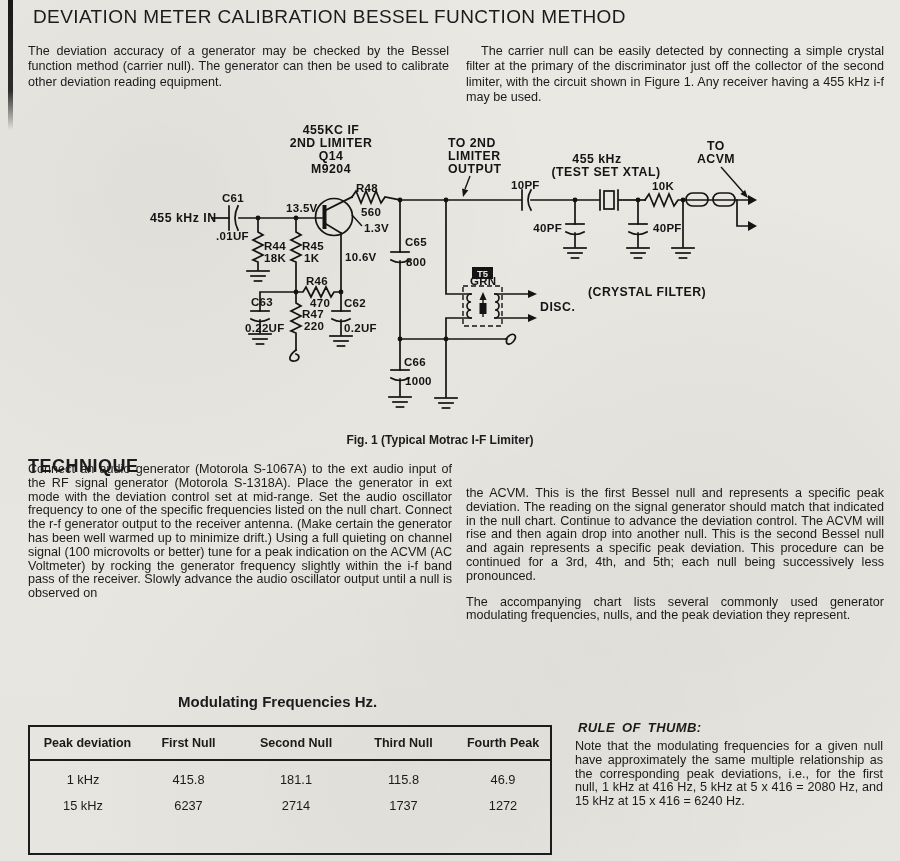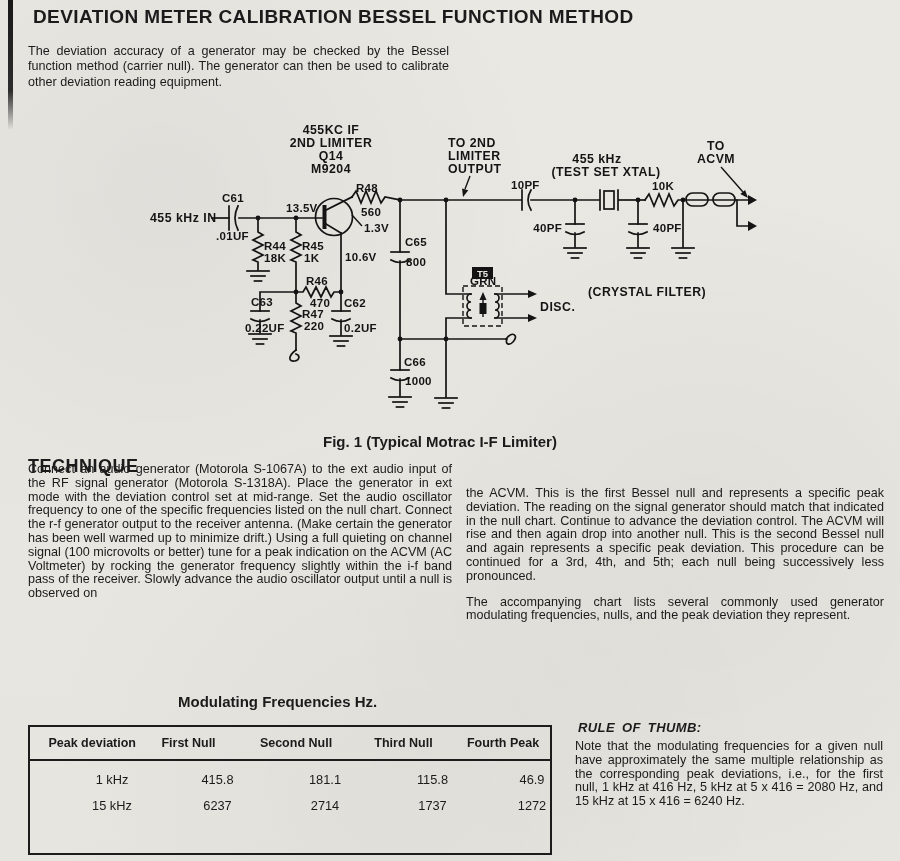--- a/index.html
+++ b/index.html
@@ -9,41 +9,41 @@
     background:
       radial-gradient(circle at 18% 22%, rgba(0,0,0,0.04), transparent 38%),
       radial-gradient(circle at 78% 64%, rgba(0,0,0,0.035), transparent 42%),
       radial-gradient(circle at 45% 90%, rgba(0,0,0,0.03), transparent 40%),
       linear-gradient(180deg,#eae8e3,#e7e5df);
   }
   .abs{position:absolute;}
   .streak{left:8px;top:0;width:5px;height:130px;
     background:linear-gradient(180deg,#181818 0%,#2d2d2d 70%,rgba(40,40,40,0) 100%);
     filter:blur(.4px);}
-  .title{left:33px;top:6px;font-size:19px;font-weight:bold;letter-spacing:.4px;white-space:nowrap;}
+  .title{left:33px;top:6px;font-size:19px;font-weight:normal;letter-spacing:.4px;white-space:nowrap;}
   .para{font-size:12.6px;line-height:15.4px;text-align:justify;}
   .tight{line-height:13.8px;}
   .intro-left{left:28px;top:44px;width:421px;}
   .intro-right{left:466px;top:44px;width:418px;text-indent:15px;}
   .h2{font-size:18px;font-weight:bold;letter-spacing:.5px;white-space:nowrap;}
   .h-technique{left:28px;top:456px;}
   .tech-left{left:28px;top:463px;width:424px;}
   .tech-right{left:466px;top:487px;width:418px;}
   .tech-right .p2{margin-top:12px;}
   .h-bessel{left:29px;top:662px;}
   .h-modulating{left:178px;top:693px;font-size:15px;font-weight:bold;white-space:nowrap;}
-  .fig-caption{left:290px;top:433px;width:300px;text-align:center;font-size:15px;font-weight:bold;white-space:nowrap;}
+  .fig-caption{left:290px;top:433px;width:300px;text-align:center;font-size:12px;font-weight:bold;white-space:nowrap;}
   
   .ntable{left:28px;top:725px;width:524px;height:130px;border:2px solid #1c1c1c;box-sizing:border-box;background:transparent;}
   .trow{display:grid;grid-template-columns:106px 105px 110px 105px 94px;align-items:center;}
   .thead{height:32px;border-bottom:2.5px solid #1c1c1c;}
   .thead .cell{font-size:12.5px;font-weight:bold;text-align:center;white-space:nowrap;}
-  .thead .cell:first-child{text-align:right;padding-left:9px;}
+  .thead .cell:first-child{text-align:center;padding-left:9px;}
   .tbody{padding-top:5px;}
-  .tbody .trow{height:26px;margin-left:29px;}
+  .tbody .trow{height:26px;}
   .tbody .cell{font-size:12.8px;text-align:center;white-space:nowrap;}
   
   .rot-head{left:578px;top:720px;font-size:13px;font-weight:bold;font-style:italic;letter-spacing:.4px;word-spacing:3px;white-space:nowrap;}
   .rot-body{left:575px;top:740px;width:308px;}
   
   svg.schem{left:0;top:0;}
   .w{stroke:#141414;stroke-width:1.7;fill:none;stroke-linecap:square;}
   .wthin{stroke:#141414;stroke-width:1.4;fill:none;}
   .nd{fill:#141414;stroke:none;}
   .sl{font-family:"Liberation Sans",sans-serif;font-size:11.5px;font-weight:bold;fill:#141414;letter-spacing:.3px;}
@@ -53,20 +53,21 @@
 </head>
 <body>
 
 <div class="page">
 
   <div class="abs streak"></div>
 
   <div class="abs title">DEVIATION METER CALIBRATION BESSEL FUNCTION METHOD</div>
 
   <div class="abs para intro-left">The deviation accuracy of a generator may be checked by the Bessel function method (carrier null). The generator can then be used to calibrate other deviation reading equipment.</div>
+  <div class="abs para intro-right">The carrier null can be easily detected by connecting a simple crystal filter at the primary of the discriminator just off the collector of the second limiter, with the circuit shown in Figure 1. Any receiver having a 455 kHz i-f may be used.</div>
 
   <svg class="abs schem" width="900" height="470" viewBox="0 0 900 470" xmlns="http://www.w3.org/2000/svg">
     <defs>
       <g id="gnd" class="w">
         <line x1="-11" y1="0" x2="11" y2="0"></line>
         <line x1="-7" y1="5" x2="7" y2="5"></line>
         <line x1="-3.5" y1="10" x2="3.5" y2="10"></line>
       </g>
     </defs>
 

